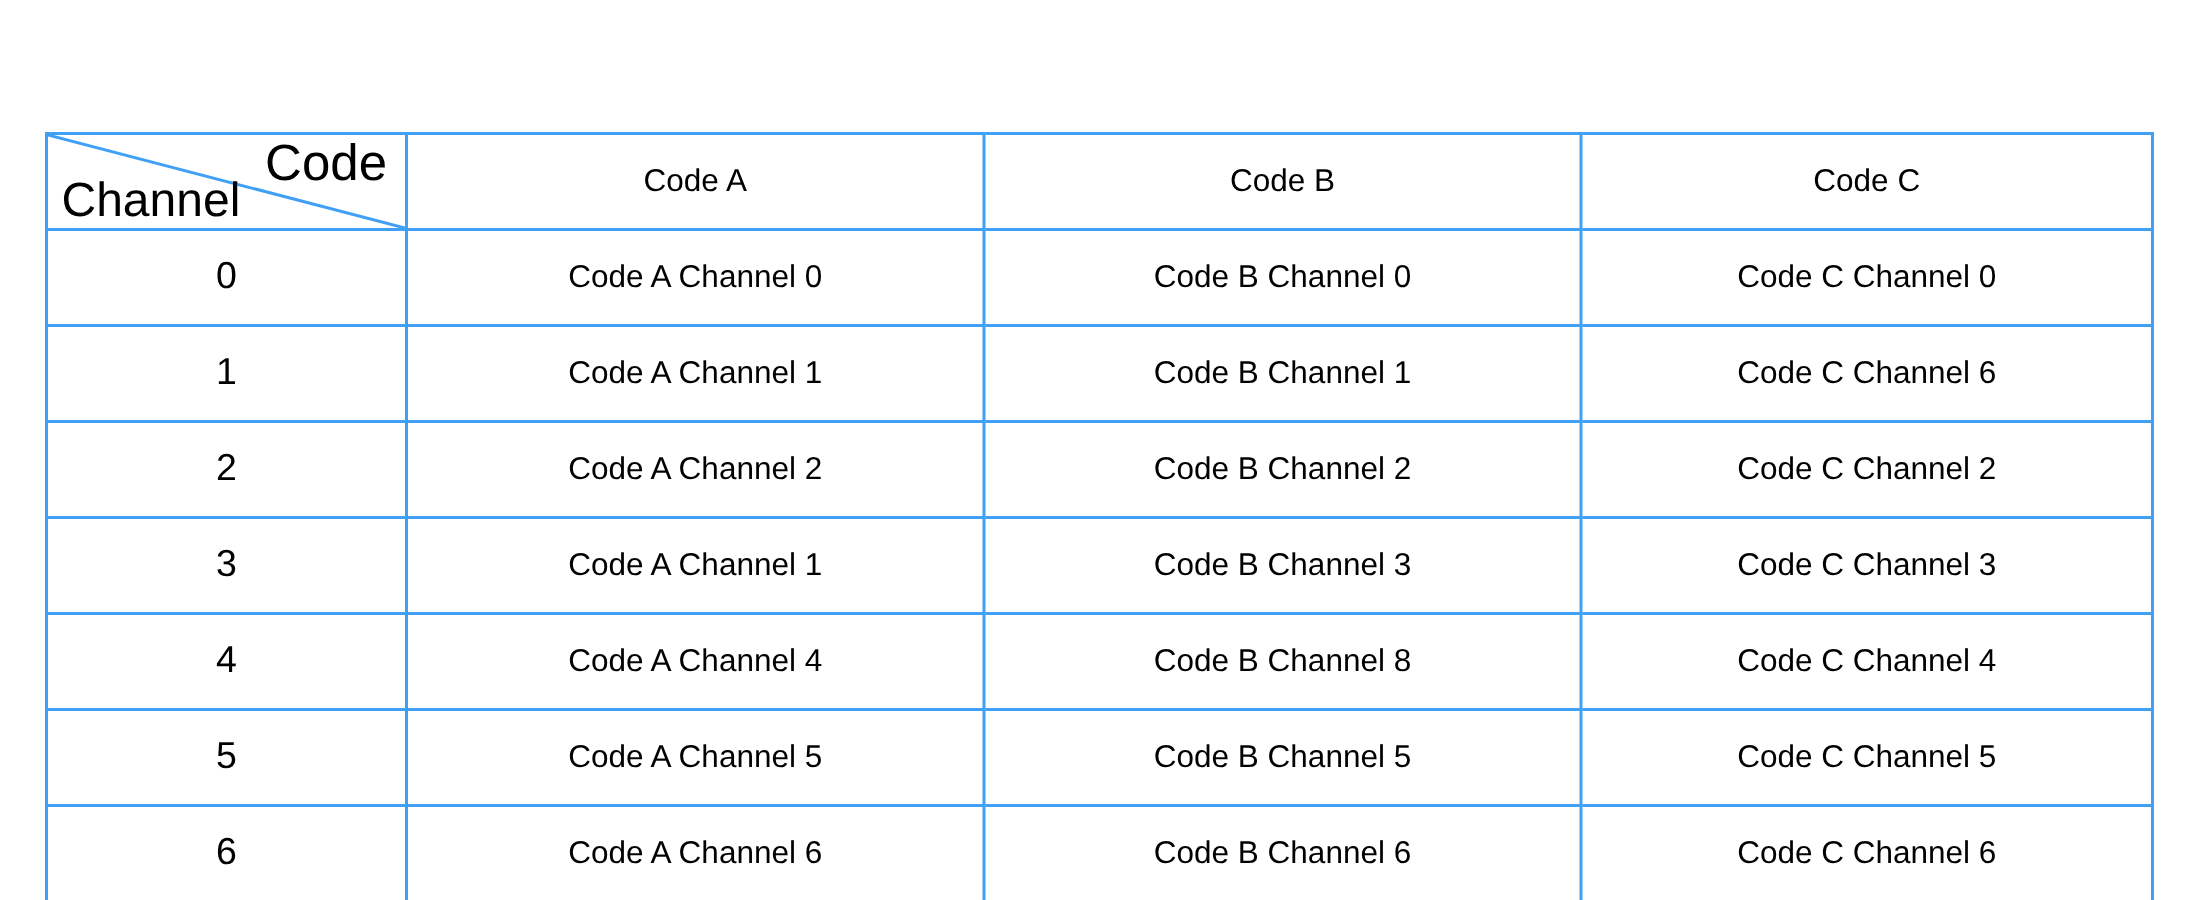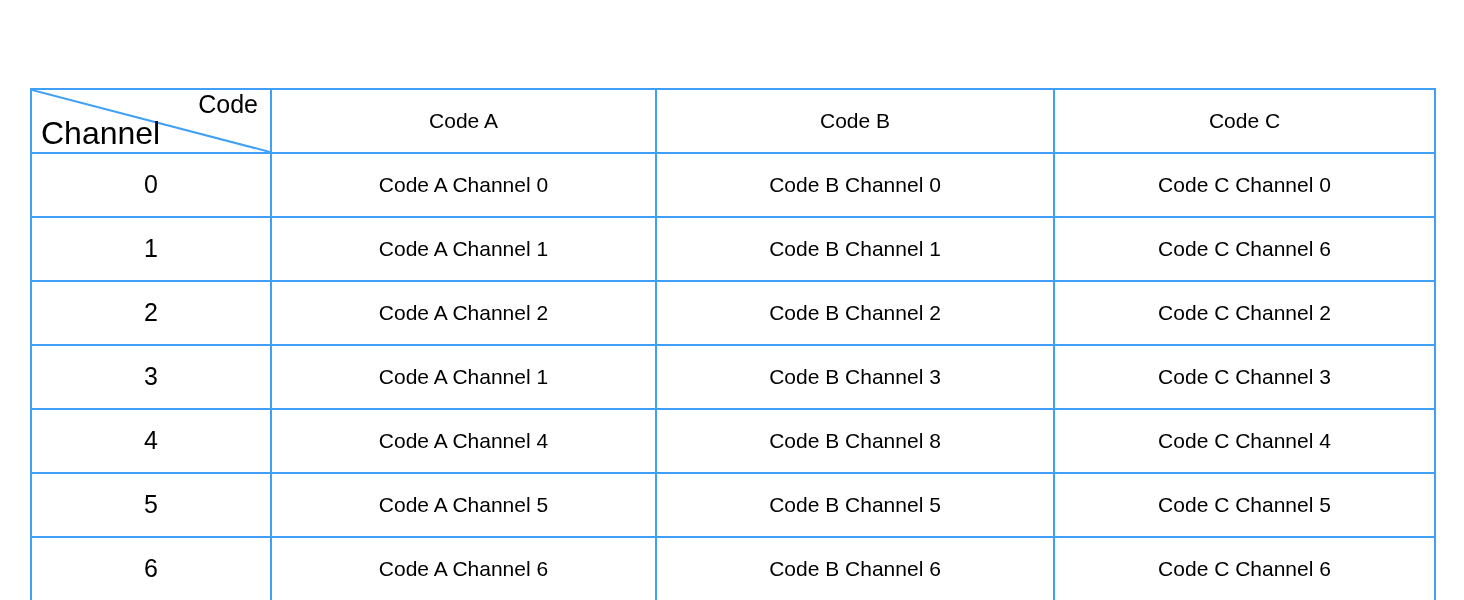--- a/index.html
+++ b/index.html
@@ -72,21 +72,21 @@
     top: 0;
     width: 100%;
     height: 100%;
     display: block;
     pointer-events: none;
   }
   th.corner .corner-col {
     position: absolute;
     top: 2px;
     right: 12px;
-    font-size: 25px;
+    font-size: 34px;
     line-height: 1;
     z-index: 2;
   }
   th.corner .corner-row {
     position: absolute;
     bottom: 3px;
     left: 9px;
     font-size: 32px;
     line-height: 1;
     z-index: 2;

